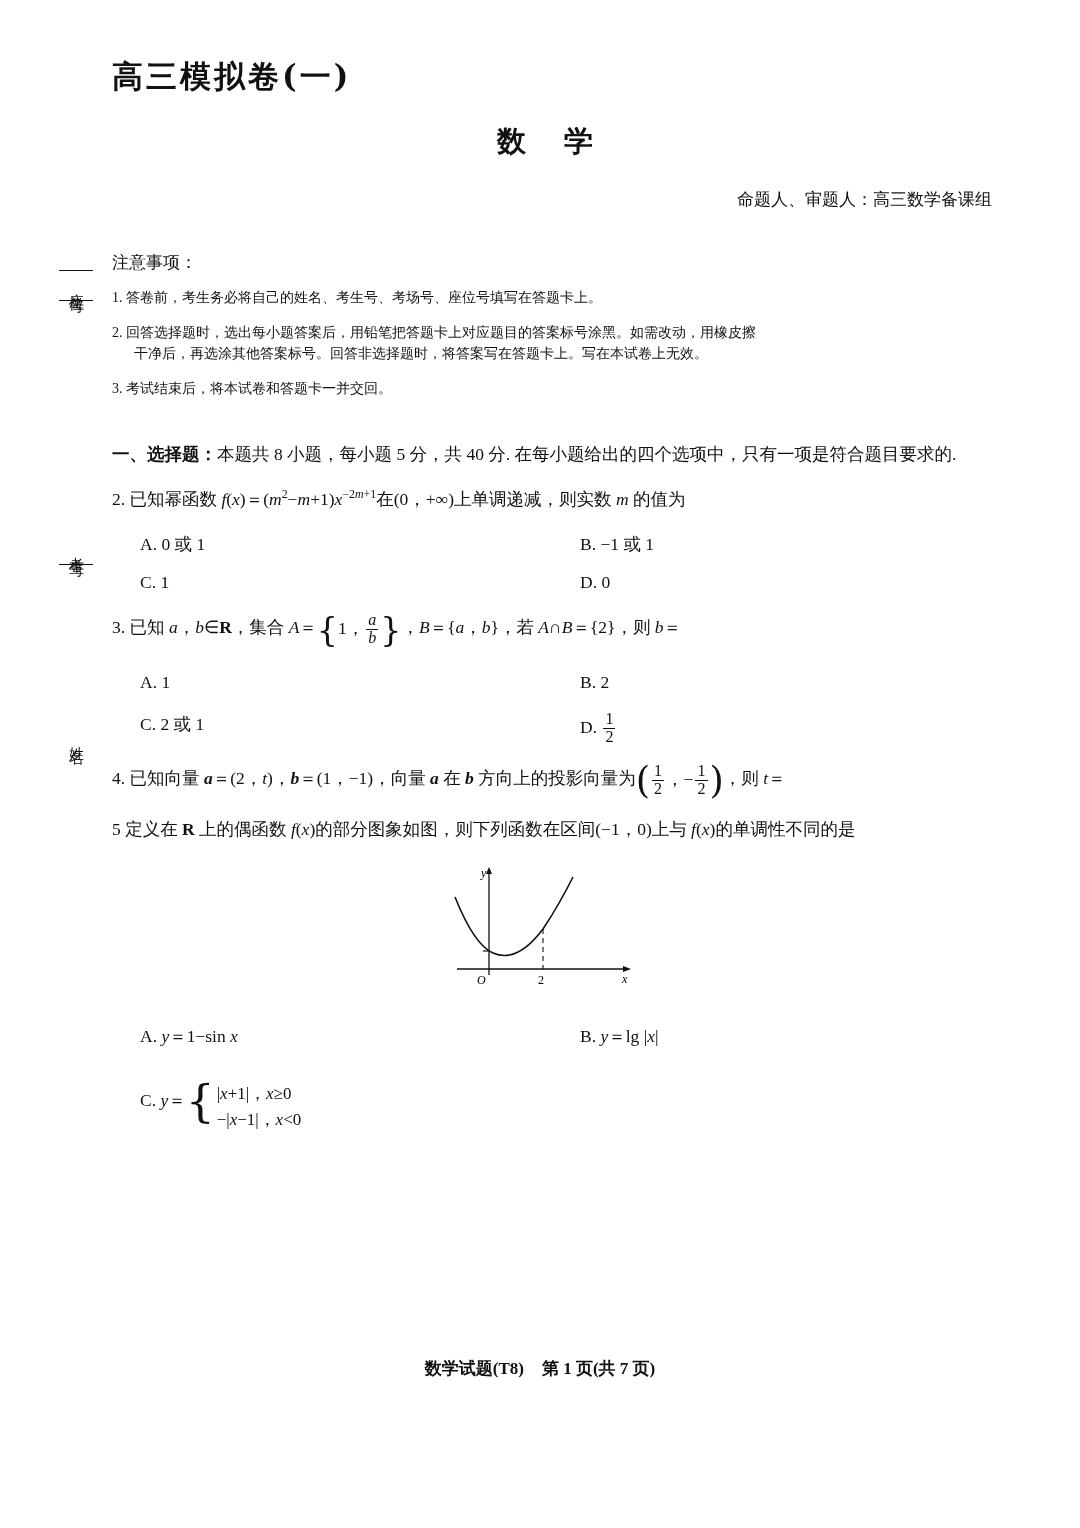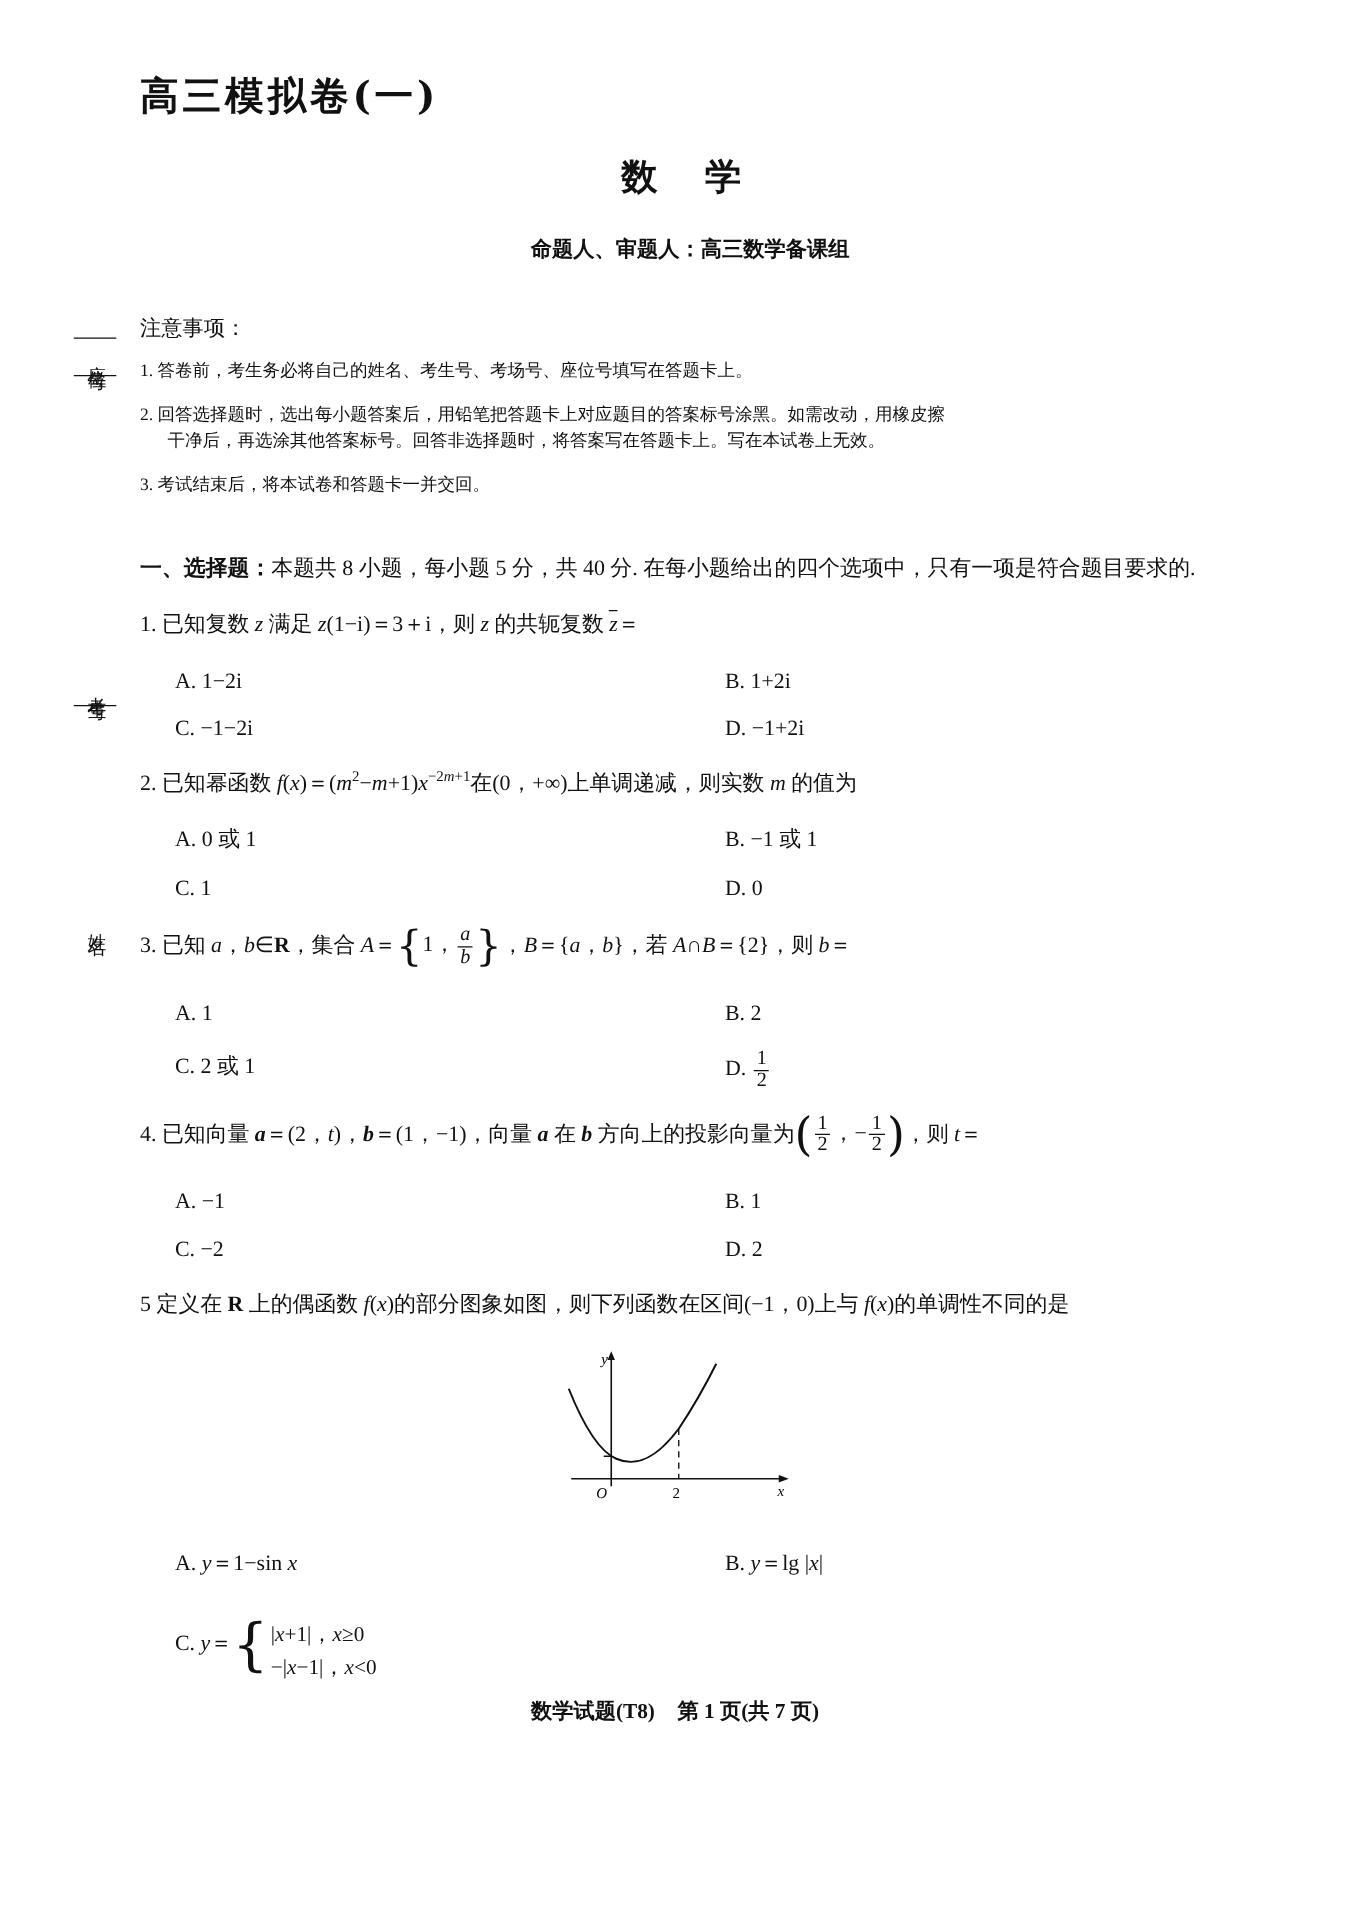--- a/index.html
+++ b/index.html
@@ -63,23 +63,23 @@
   }
   .doc-subject {
     text-align: center;
     font-size: 29px;
     font-weight: bold;
     letter-spacing: 14px;
     margin-top: 24px;
     font-family: "DejaVu Serif", serif;
   }
   .doc-byline {
-    text-align: center;
+    text-align: right;
     font-size: 17px;
-    font-weight: bold;
+    font-weight: normal;
     margin-top: 26px;
   }
 
   .notes-heading {
     font-size: 17px;
     font-weight: normal;
     margin-top: 40px;
   }
   .note-item {
     font-size: 14px;
@@ -225,31 +225,20 @@
   <div class="note-item">
     <span>2. 回答选择题时，选出每小题答案后，用铅笔把答题卡上对应题目的答案标号涂黑。如需改动，用橡皮擦</span>
     <span class="cont">干净后，再选涂其他答案标号。回答非选择题时，将答案写在答题卡上。写在本试卷上无效。</span>
   </div>
   <div class="note-item">3. 考试结束后，将本试卷和答题卡一并交回。</div>
 
   <div class="section-heading">
     <b>一、选择题：</b><span>本题共 8 小题，每小题 5 分，共 40 分. 在每小题给出的四个选项中，只有一项是符合题目要求的.</span>
   </div>
 
-  <div class="q">
-    <div class="q-stem">
-      1. 已知复数 <i class="v">z</i> 满足 <i class="v">z</i>(1−i)＝3＋i，则 <i class="v">z</i> 的共轭复数 <span style="border-top:1px solid #111;"><i class="v">z</i></span>＝
-    </div>
-    <div class="opts">
-      <div class="opt">A. 1−2i</div>
-      <div class="opt">B. 1+2i</div>
-      <div class="opt">C. −1−2i</div>
-      <div class="opt">D. −1+2i</div>
-    </div>
-  </div>
 
   <div class="q">
     <div class="q-stem">
       2. 已知幂函数 <i class="v">f</i>(<i class="v">x</i>)＝(<i class="v">m</i><sup class="e">2</sup>−<i class="v">m</i>+1)<i class="v">x</i><sup class="e">−2<i class="v">m</i>+1</sup>在(0，+∞)上单调递减，则实数 <i class="v">m</i> 的值为
     </div>
     <div class="opts">
       <div class="opt">A. 0 或 1</div>
       <div class="opt">B. −1 或 1</div>
       <div class="opt">C. 1</div>
       <div class="opt">D. 0</div>
@@ -272,26 +261,20 @@
     </div>
   </div>
 
   <div class="q">
     <div class="q-stem">
       4. 已知向量 <b class="bv">a</b>＝(2，<i class="v">t</i>)，<b class="bv">b</b>＝(1，−1)，向量 <b class="bv">a</b> 在 <b class="bv">b</b> 方向上的投影向量为<span class="paren-pair">
           <span class="pl">(</span>
           <span><span class="frac"><span class="num">1</span><span class="den">2</span></span>，−<span class="frac"><span class="num">1</span><span class="den">2</span></span></span>
           <span class="pr">)</span>
         </span>，则 <i class="v">t</i>＝
-    </div>
-    <div class="opts">
-      <div class="opt opt-tall">A. −1</div>
-      <div class="opt opt-tall">B. 1</div>
-      <div class="opt">C. −2</div>
-      <div class="opt">D. 2</div>
     </div>
   </div>
 
   <div class="q">
     <div class="q-stem">
       5 定义在 <b class="up" style="font-weight:bold;">R</b> 上的偶函数 <i class="v">f</i>(<i class="v">x</i>)的部分图象如图，则下列函数在区间(−1，0)上与 <i class="v">f</i>(<i class="v">x</i>)的单调性不同的是
     </div>
 
     <div class="figure-wrap">
       <svg width="210" height="130" viewBox="0 0 210 130">

